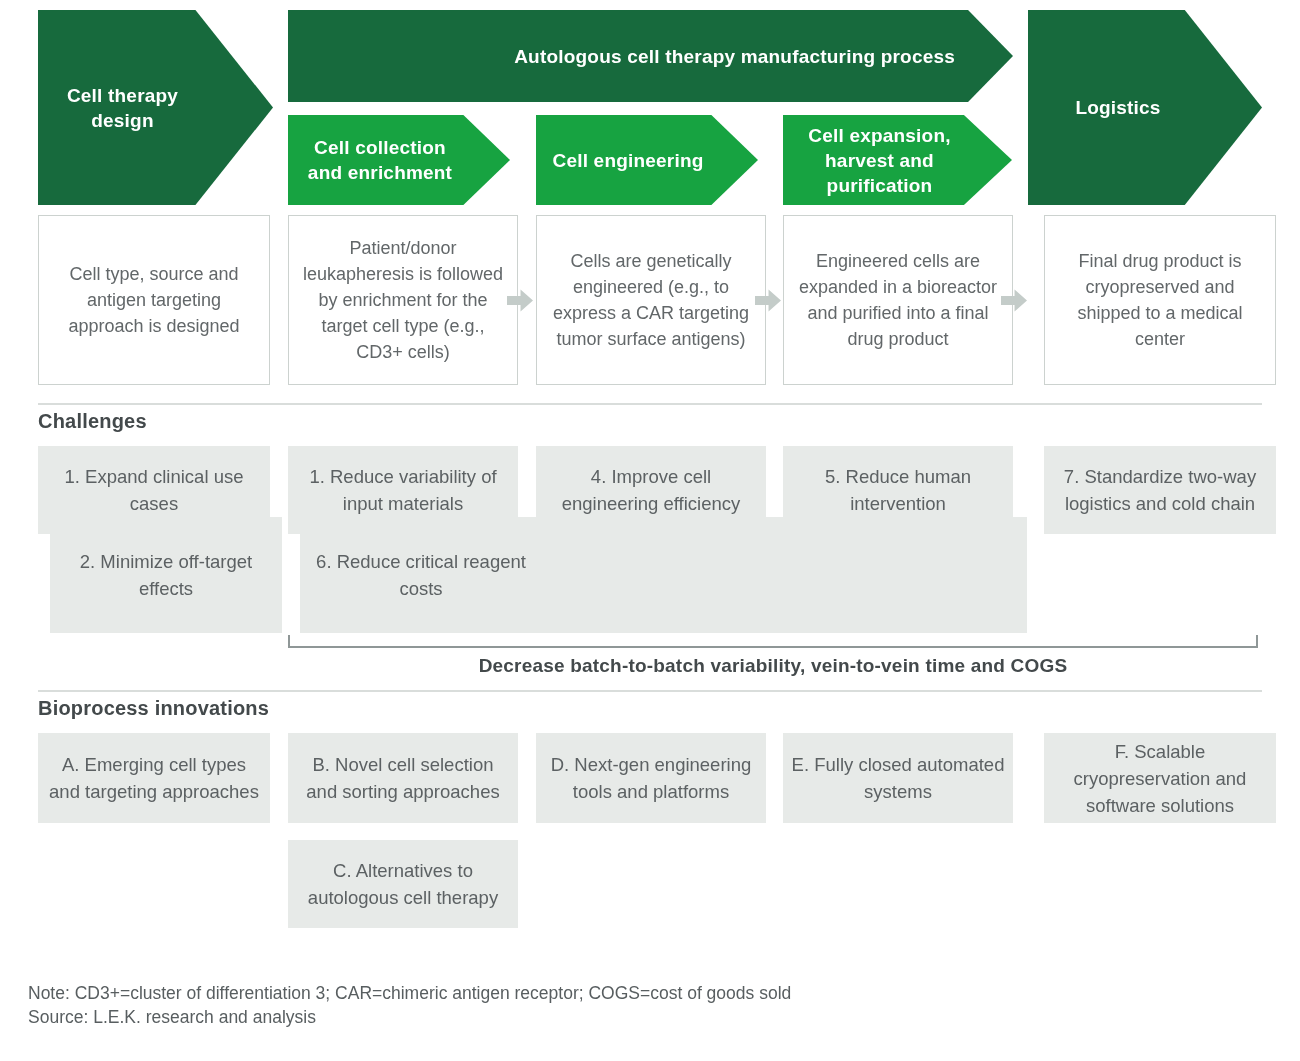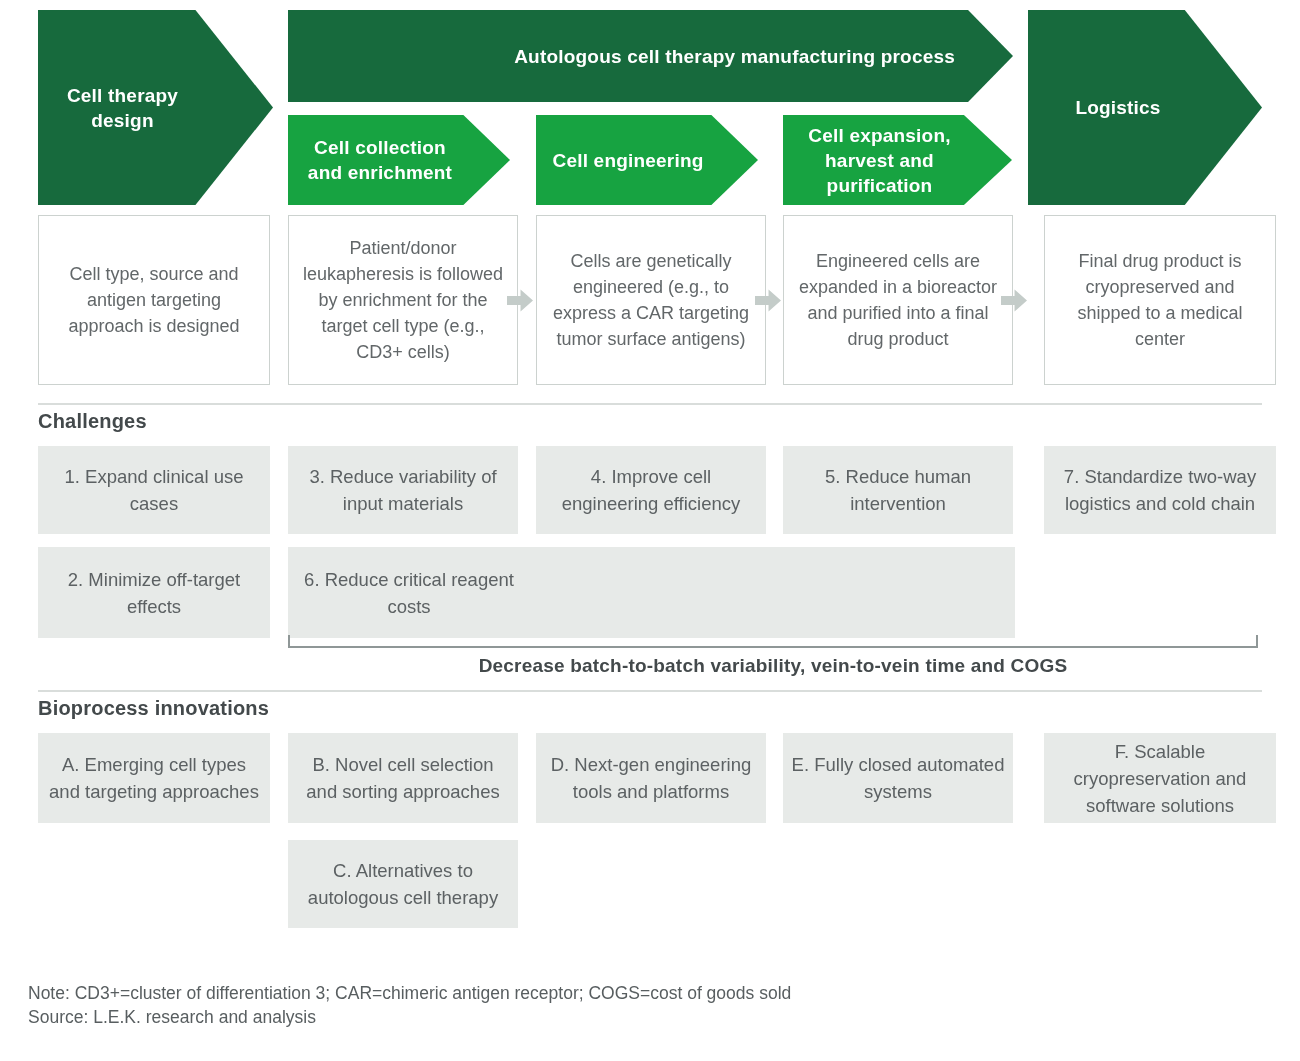--- a/index.html
+++ b/index.html
@@ -54,21 +54,21 @@
   .sec-heading{
     position:absolute;left:38px;color:#43494B;font-weight:700;font-size:20px;letter-spacing:.2px;
   }
   
   .gbox{
     position:absolute;background:#E7EAE8;box-sizing:border-box;
     display:flex;align-items:center;justify-content:center;
     color:#5C6163;font-size:18.5px;line-height:27px;text-align:center;padding:0 8px;
   }
   .chal1{top:446px;height:88px;}
-  .chal2{top:547px;height:91px;}
+  .chal2{top:517px;height:116px;margin-left:12px;}
   #chal-6{left:288px;width:727px;justify-content:flex-start;padding:0;}
   #chal-6 .inner{width:242px;text-align:center;}
   .innov1{top:733px;height:90px;}
   .innov2{top:840px;height:88px;}
 
   
   .bracket{
     position:absolute;left:288px;top:635px;width:970px;height:13px;box-sizing:border-box;
     border-left:2px solid #8F9797;border-right:2px solid #8F9797;border-bottom:2px solid #8F9797;
   }
@@ -126,21 +126,21 @@
   <div class="connector" style="left:755px"></div>
   <div class="connector" style="left:1001px"></div>
 
   <div class="rule" style="top:403px"></div>
   <div class="sec-heading" style="top:410px">Challenges</div>
 
   <div class="gbox chal1 c1">
     <span>1. Expand clinical use cases</span>
   </div>
   <div class="gbox chal1 c2">
-    <span>3. Reduce variability of input materials</span>
+    <span>1. Reduce variability of input materials</span>
   </div>
   <div class="gbox chal1 c3">
     <span>4. Improve cell engineering efficiency</span>
   </div>
   <div class="gbox chal1 c4">
     <span>5. Reduce human intervention</span>
   </div>
   <div class="gbox chal1 c5">
     <span>7. Standardize two-way logistics and cold chain</span>
   </div>

